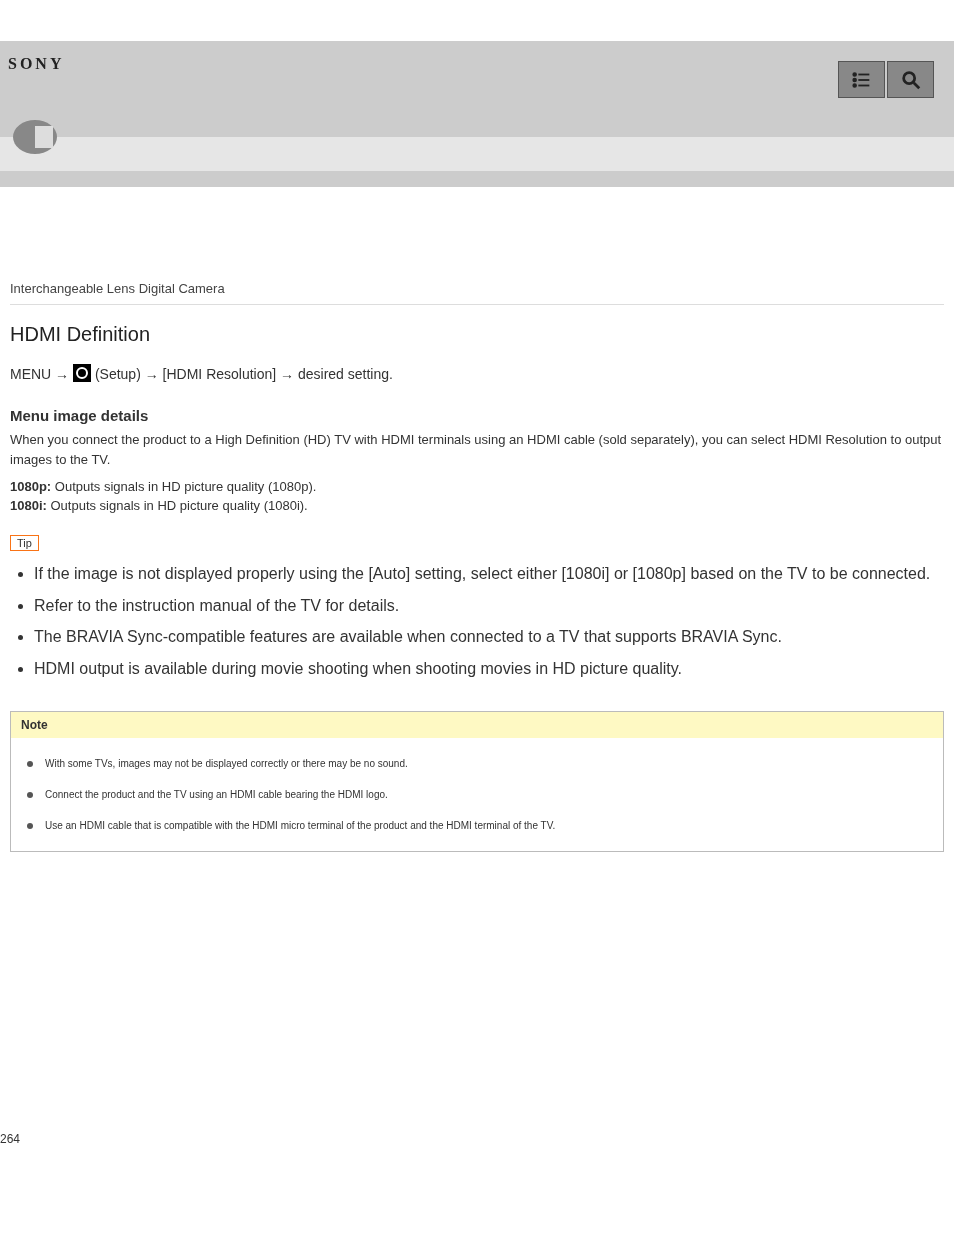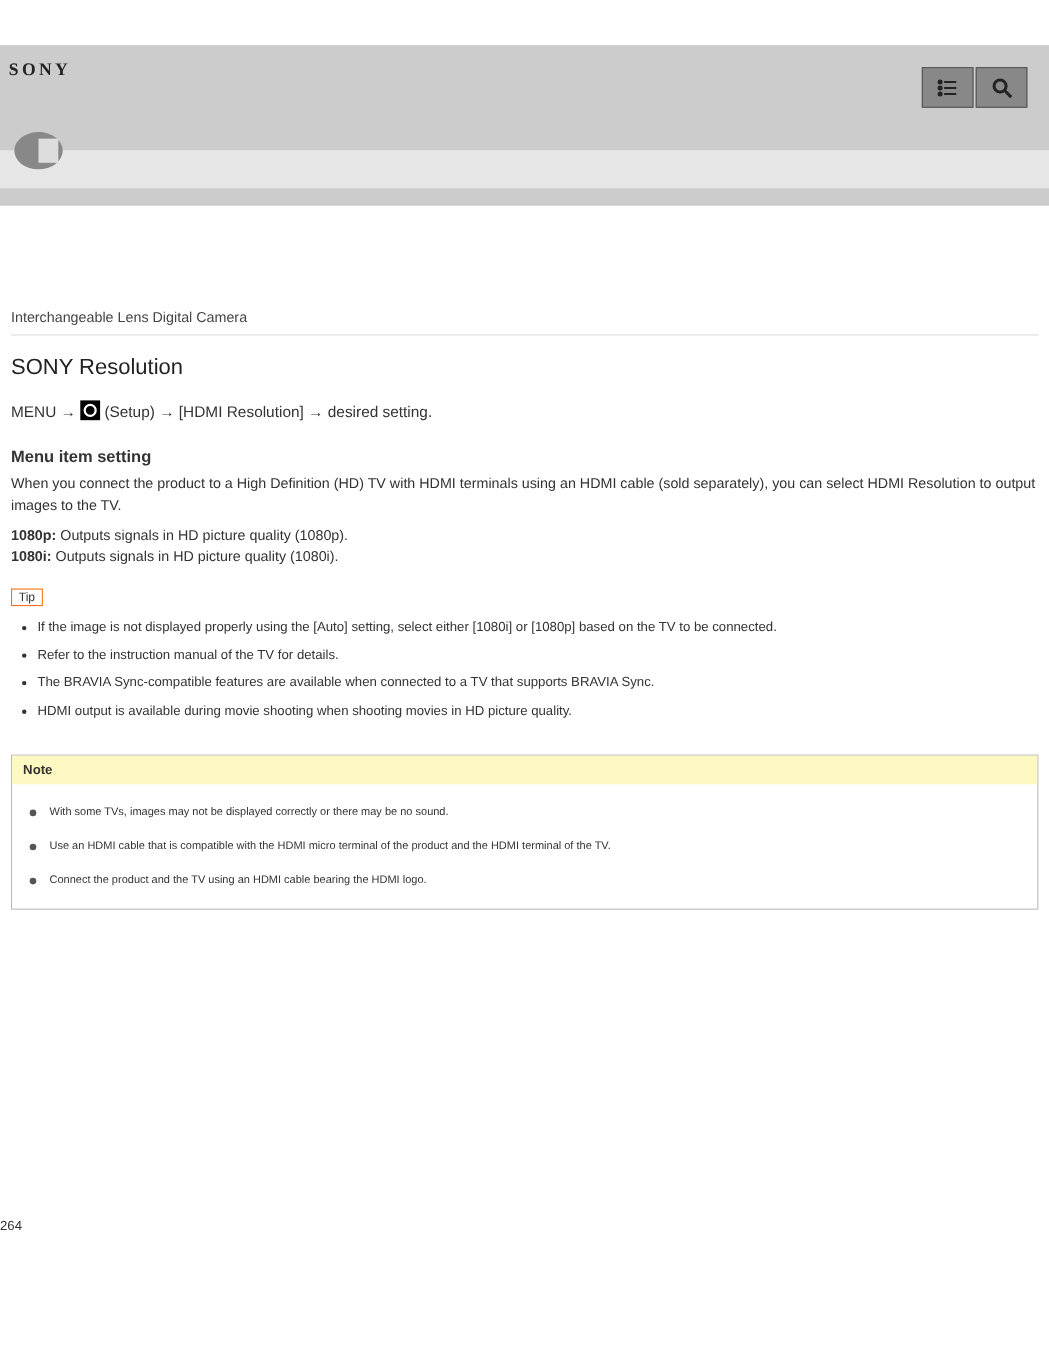--- a/index.html
+++ b/index.html
@@ -18,21 +18,21 @@
   .hr { border: none; border-top: 1px solid #ddd; margin: 8px 0 18px 0; }
   .title { font-size: 20px; font-weight: normal; margin-bottom: 18px; color:#222; }
   .menu-path { font-size: 14px; margin-bottom: 22px; line-height: 1.5; }
   .gear-icon { display: inline-block; vertical-align: -3px; width: 18px; height: 18px; background:#000; position:relative; }
   .gear-icon::before{ content:''; position:absolute; inset:3px; border:2px solid #fff; border-radius:50%; }
   .detail-heading { font-size: 15px; font-weight: bold; margin-bottom: 6px; }
   .detail-body { font-size: 13px; line-height: 1.5; margin-bottom: 10px; }
   .option-row { font-size: 13px; margin-bottom: 4px; }
   .option-row .opt-label { font-weight:bold; }
   .tip-label { display:inline-block; border:1px solid #f97316; font-size:11px; padding:1px 6px; margin: 18px 0 10px 0; }
-  ul.tips { list-style: disc; padding-left: 24px; font-size: 12px; line-height:1.6; }
+  ul.tips { list-style: disc; padding-left: 24px; font-size: 16px; line-height:1.6; }
   ul.tips li { margin-bottom: 6px; }
   .note-box { border:1px solid #bbb; margin-top: 30px; }
   .note-head { background:#fef9c3; font-size:12px; font-weight:bold; padding:6px 10px; }
   .note-body { padding: 10px 16px; }
   ul.notes { list-style: none; padding:0; margin:0; }
   ul.notes li { font-size:10px; line-height:1.5; padding: 8px 0 8px 18px; position:relative; }
   ul.notes li::before { content:''; position:absolute; left:0; top:13px; width:6px; height:6px; background:#555; border-radius:50%; }
   .page-num { font-size: 12px; padding: 280px 110px 40px 0; color:#333; }
 </style>
 </head>
@@ -66,27 +66,27 @@
         <path d="M6 17 a22 17 0 0 1 44 0 a22 17 0 0 1 -44 0 Z" fill="#888"></path>
         <rect x="28" y="6" width="18" height="22" fill="#ddd"></rect>
       </svg>
   </div>
 </div>
 <div class="gray-strip"></div>
 
 <div class="content">
   <div class="section-label">Interchangeable Lens Digital Camera</div>
   <hr class="hr">
-  <h1 class="title">SONY Resolution</h1>
+  <h1 class="title">HDMI Definition</h1>
 
   <div class="menu-path">
     <span>MENU → </span><span class="gear-icon"></span><span> (Setup) → [HDMI Resolution] → desired setting.</span>
   </div>
 
-  <div class="detail-heading">Menu item setting</div>
+  <div class="detail-heading">Menu image details</div>
   <div class="detail-body">When you connect the product to a High Definition (HD) TV with HDMI terminals using an HDMI cable (sold separately), you can select HDMI Resolution to output images to the TV.</div>
 
   <div class="option-row">
     <span class="opt-label">1080p:</span><span> Outputs signals in HD picture quality (1080p).</span>
   </div>
   <div class="option-row">
     <span class="opt-label">1080i:</span><span> Outputs signals in HD picture quality (1080i).</span>
   </div>
 
   <div class="tip-label">Tip</div>
@@ -95,20 +95,20 @@
     <li>Refer to the instruction manual of the TV for details.</li>
     <li>The BRAVIA Sync-compatible features are available when connected to a TV that supports BRAVIA Sync.</li>
     <li>HDMI output is available during movie shooting when shooting movies in HD picture quality.</li>
   </ul>
 
   <div class="note-box">
     <div class="note-head">Note</div>
     <div class="note-body">
       <ul class="notes">
         <li>With some TVs, images may not be displayed correctly or there may be no sound.</li>
+        <li>Connect the product and the TV using an HDMI cable bearing the HDMI logo.</li>
         <li>Use an HDMI cable that is compatible with the HDMI micro terminal of the product and the HDMI terminal of the TV.</li>
-        <li>Connect the product and the TV using an HDMI cable bearing the HDMI logo.</li>
       </ul>
     </div>
   </div>
 </div>
 
 <div class="page-num">264</div>
 
 </body></html>

